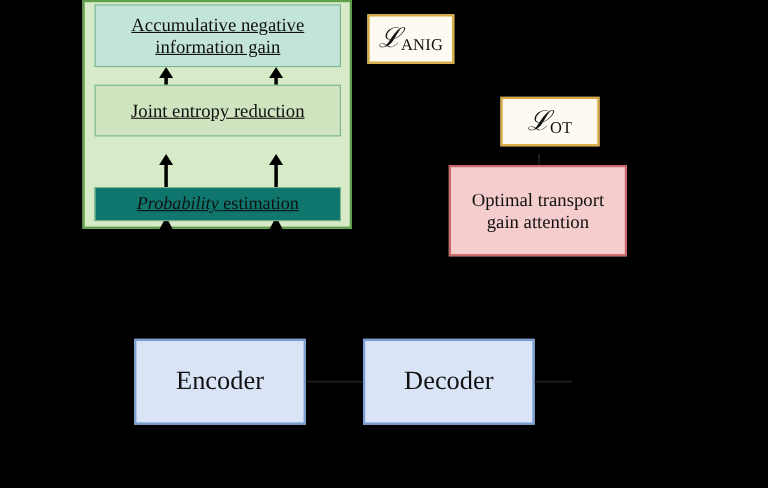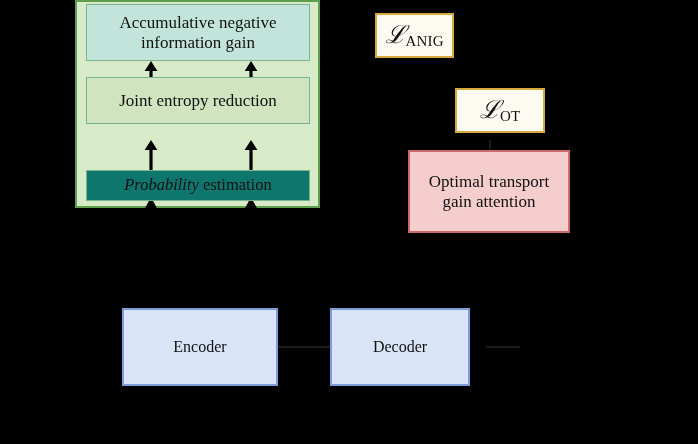--- a/index.html
+++ b/index.html
@@ -36,20 +36,21 @@
     width: 245px;
     height: 208px;
     background: #d7ebc8;
     border: 2px solid #5f9e4a;
   }
 
   
   .inner-box {
     font-size: 17px;
     padding: 2px 6px;
+    text-decoration: underline;
   }
   #box-anig {
     left: 86px;
     top: 4px;
     width: 224px;
     height: 57px;
     background: #c2e4da;
     border: 1px solid #78b58f;
   }
   #box-je {
@@ -80,33 +81,33 @@
     background: #f6cdcd;
     border: 2px solid #c96a6a;
     font-size: 17px;
     padding: 2px 17px;
   }
 
   
   .blue-box {
     background: #d9e4f7;
     border: 2px solid #7b9ed4;
-    font-size: 16px;
+    font-size: 24px;
   }
   #box-encoder { left: 122px; top: 308px; width: 156px; height: 78px; }
-  #box-decoder { left: 330px; top: 308px; width: 140px; height: 78px; align-items: center; }
+  #box-decoder { left: 330px; top: 308px; width: 156px; height: 78px; align-items: center; }
 
   
   .loss-box {
     background: #fdfbf1;
     border: 2px solid #d8a93c;
     font-size: 21px;
     white-space: nowrap;
   }
-  #loss-anig { left: 334px; top: 13px;  width: 79px; height: 45px; margin-left: 41px; }
+  #loss-anig { left: 334px; top: 13px;  width: 79px; height: 45px; }
   #loss-je   { left: 338px; top: 94px;  width: 74px; height: 45px; }
   #loss-ot   { left: 455px; top: 88px;  width: 90px; height: 45px; }
   #loss-mle  { left: 520px; top: 330px; width: 79px; height: 45px; }
 
   .lsym {
     font-family: "DejaVu Serif", "Liberation Serif", serif;
     font-style: italic;
     font-size: 25px;
     letter-spacing: -0.5px;
   }

